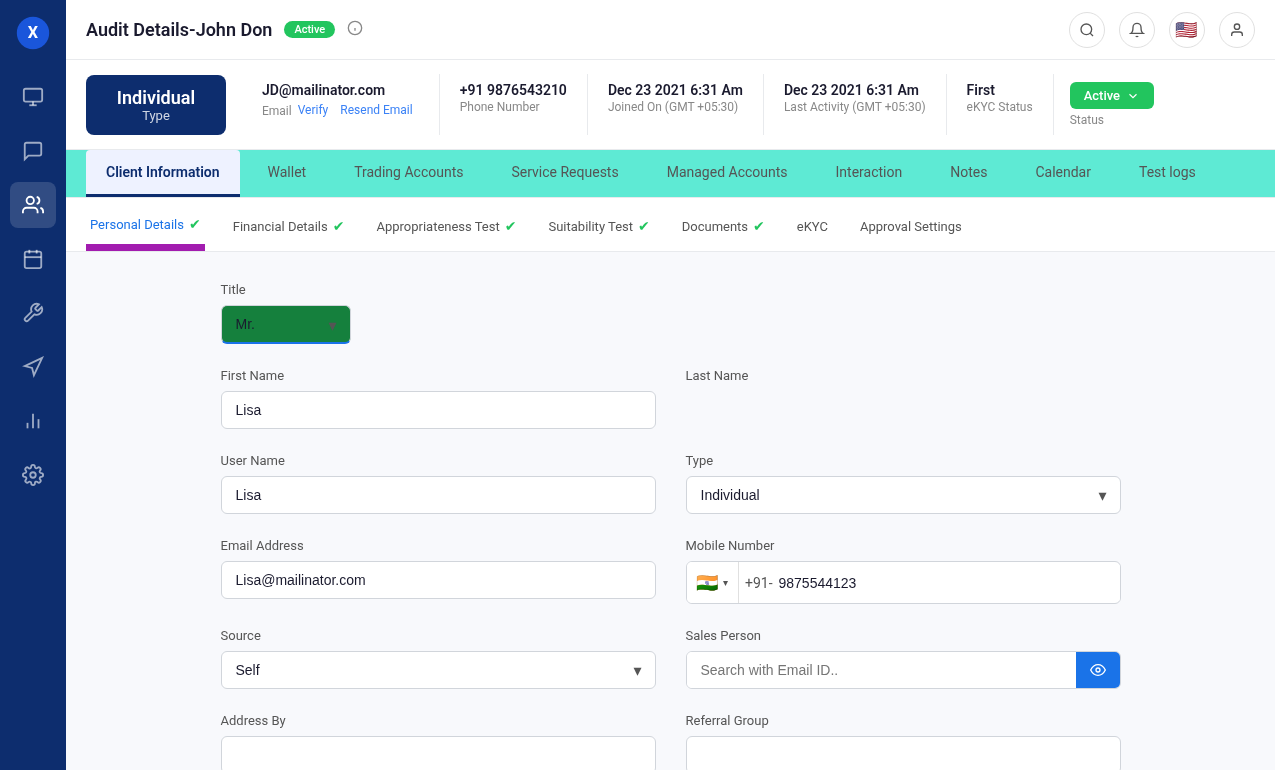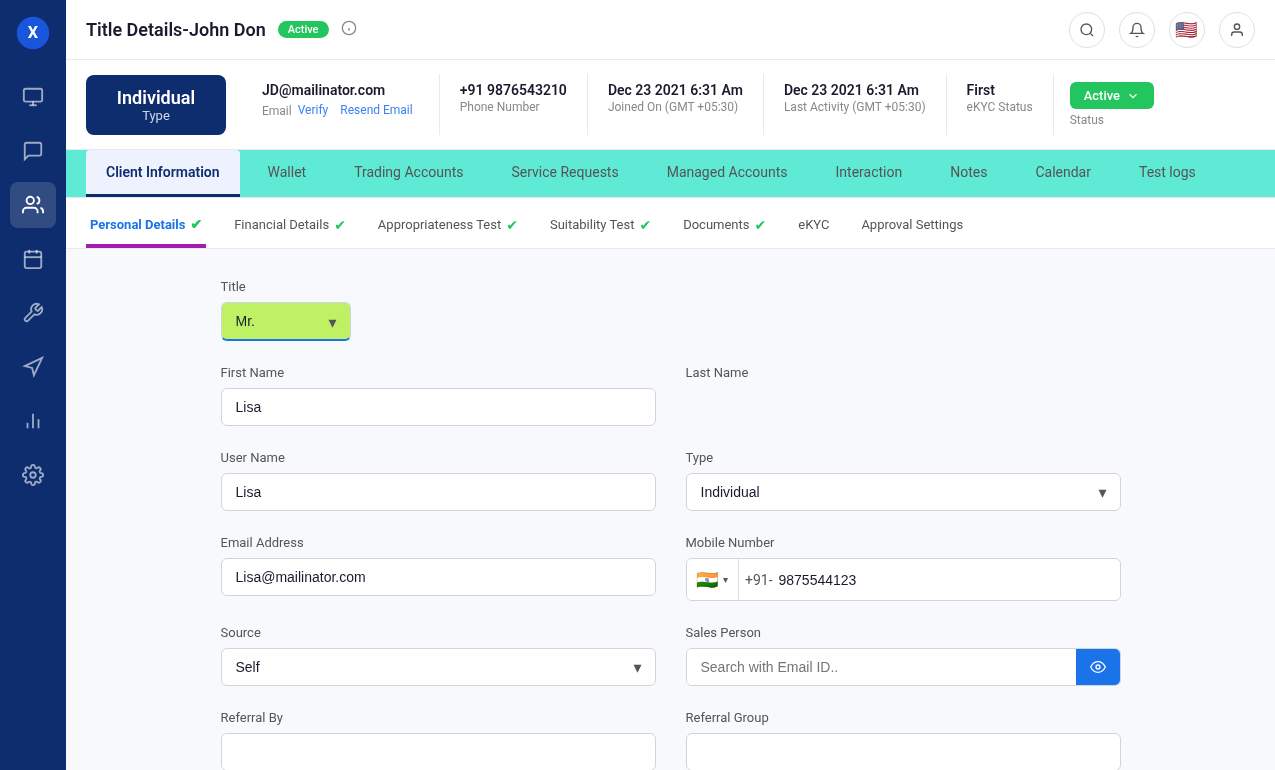--- a/index.html
+++ b/index.html
@@ -40,40 +40,40 @@
     .status-badge-pass { font-size: 14px; font-weight: 600; color: #1a1a2e; }
 
     
     .tabs-bar { background: #5eead4; border-bottom: 1px solid #e8eaed; padding: 0 20px; display: flex; gap: 8px; overflow-x: auto; }
     .tab-item { padding: 14px 20px; font-size: 14px; color: #555; cursor: pointer; white-space: nowrap; border-bottom: 3px solid transparent; transition: all 0.2s; }
     .tab-item.active { color: #0d2d6e; border-bottom: 3px solid #0d2d6e; font-weight: 600; background: #eef2ff; border-radius: 4px 4px 0 0; }
 
     
     .subtabs-bar { background: white; padding: 10px 20px 0; border-bottom: 1px solid #e8eaed; display: flex; gap: 24px; }
     .subtab-item { padding: 8px 4px 12px; font-size: 13px; color: #555; cursor: pointer; border-bottom: 3px solid transparent; display: flex; align-items: center; gap: 5px; white-space: nowrap; }
-    .subtab-item.active { color: #1a73e8; border-bottom: 4px solid #a21caf; font-weight: 700; }
+    .subtab-item.active { color: #1a73e8; border-bottom: 7px solid #a21caf; font-weight: 400; }
     .subtab-check { color: #22c55e; font-size: 14px; }
 
     
     .content-area { flex: 1; overflow-y: auto; padding: 30px 80px; background: #f8f9fc; }
 
     
     .form-section { max-width: 900px; margin: 0 auto; }
     .form-group { margin-bottom: 24px; }
     .form-label { font-size: 13px; color: #555; margin-bottom: 8px; display: block; }
     .form-input { width: 100%; padding: 10px 14px; border: 1px solid #d1d5db; border-radius: 6px; font-size: 14px; color: #1a1a2e; background: white; outline: none; }
     .form-select { width: 100%; padding: 10px 14px; border: 1px solid #d1d5db; border-radius: 6px; font-size: 14px; color: #1a1a2e; background: white; outline: none; appearance: none; cursor: pointer; }
     .form-row { display: flex; gap: 30px; }
     .form-col { flex: 1; }
     .select-wrapper { position: relative; }
     .select-wrapper::after { content: '▾'; position: absolute; right: 14px; top: 50%; transform: translateY(-50%); color: #555; pointer-events: none; }
 
     .title-select-wrapper { position: relative; display: inline-block; width: 130px; }
     .title-select-wrapper::after { content: '▾'; position: absolute; right: 14px; top: 50%; transform: translateY(-50%); color: #555; pointer-events: none; }
-    .title-select { padding: 10px 36px 10px 14px; border: 1px solid #d1d5db; border-radius: 6px; font-size: 14px; color: #1a1a2e; background: #bef264; outline: none; appearance: none; cursor: pointer; width: 100%; border-bottom: 2px solid #1a73e8; }
+    .title-select { padding: 10px 36px 10px 14px; border: 1px solid #d1d5db; border-radius: 6px; font-size: 14px; color: #1a1a2e; background: #15803d; outline: none; appearance: none; cursor: pointer; width: 100%; border-bottom: 2px solid #1a73e8; }
 
     .mobile-input-wrapper { display: flex; align-items: center; border: 1px solid #d1d5db; border-radius: 6px; background: white; overflow: hidden; }
     .flag-selector { display: flex; align-items: center; gap: 4px; padding: 10px 10px; border-right: 1px solid #e0e0e0; cursor: pointer; background: white; }
     .flag-emoji { font-size: 18px; }
     .flag-caret { color: #555; font-size: 10px; }
     .mobile-prefix { padding: 10px 6px; color: #555; font-size: 14px; background: white; }
     .mobile-number { flex: 1; padding: 10px 10px 10px 0; border: none; font-size: 14px; outline: none; color: #1a1a2e; }
 
     .sales-input-wrapper { display: flex; align-items: center; border: 1px solid #d1d5db; border-radius: 6px; background: white; overflow: hidden; }
     .sales-input { flex: 1; padding: 10px 14px; border: none; font-size: 14px; color: #9ca3af; outline: none; }
@@ -140,21 +140,21 @@
       <svg width="22" height="22" viewBox="0 0 24 24" fill="none" stroke="currentColor" stroke-width="2">
           <circle cx="12" cy="12" r="3"></circle>
           <path d="M19.4 15a1.65 1.65 0 0 0 .33 1.82l.06.06a2 2 0 0 1-2.83 2.83l-.06-.06a1.65 1.65 0 0 0-1.82-.33 1.65 1.65 0 0 0-1 1.51V21a2 2 0 0 1-4 0v-.09A1.65 1.65 0 0 0 9 19.4a1.65 1.65 0 0 0-1.82.33l-.06.06a2 2 0 0 1-2.83-2.83l.06-.06A1.65 1.65 0 0 0 4.68 15a1.65 1.65 0 0 0-1.51-1H3a2 2 0 0 1 0-4h.09A1.65 1.65 0 0 0 4.6 9a1.65 1.65 0 0 0-.33-1.82l-.06-.06a2 2 0 0 1 2.83-2.83l.06.06A1.65 1.65 0 0 0 9 4.68a1.65 1.65 0 0 0 1-1.51V3a2 2 0 0 1 4 0v.09a1.65 1.65 0 0 0 1 1.51 1.65 1.65 0 0 0 1.82-.33l.06-.06a2 2 0 0 1 2.83 2.83l-.06.06A1.65 1.65 0 0 0 19.4 9a1.65 1.65 0 0 0 1.51 1H21a2 2 0 0 1 0 4h-.09a1.65 1.65 0 0 0-1.51 1z"></path>
         </svg>
     </div>
   </div>
 
   <div class="main-content">
 
     <div class="topbar">
-      <span class="topbar-title">Title Details-John Don</span>
+      <span class="topbar-title">Audit Details-John Don</span>
       <span class="topbar-badge">Active</span>
       <span class="topbar-info-icon">
         <svg width="16" height="16" viewBox="0 0 24 24" fill="none" stroke="currentColor" stroke-width="2">
             <circle cx="12" cy="12" r="10"></circle>
             <line x1="12" y1="16" x2="12" y2="12"></line>
             <line x1="12" y1="8" x2="12.01" y2="8"></line>
           </svg>
       </span>
       <div class="topbar-actions">
         <button class="topbar-icon-btn">
@@ -360,21 +360,21 @@
                     </svg>
                 </div>
               </div>
             </div>
           </div>
         </div>
 
         <div class="form-row">
           <div class="form-col">
             <div class="form-group">
-              <label class="form-label">Referral By</label>
+              <label class="form-label">Address By</label>
               <input type="text" class="form-input" value="" style="">
             </div>
           </div>
           <div class="form-col">
             <div class="form-group">
               <label class="form-label">Referral Group</label>
               <input type="text" class="form-input" value="" style="">
             </div>
           </div>
         </div>

